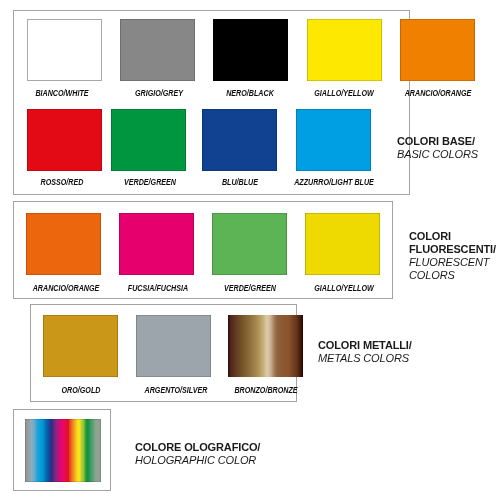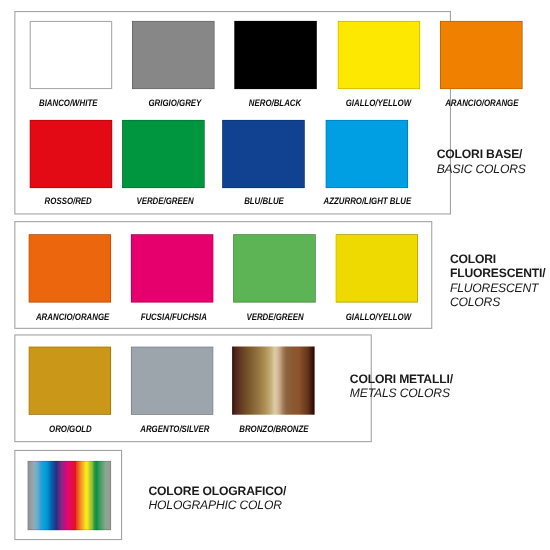--- a/index.html
+++ b/index.html
@@ -17,21 +17,21 @@
        white-space:nowrap;line-height:1;width:160px;margin-left:-42.5px;
        transform:scaleX(0.84);transform-origin:center top;}
 
   .sect{position:absolute;color:#1a1a1a;line-height:13.1px;white-space:nowrap;font-size:11.2px;letter-spacing:-0.15px;transform:scaleX(0.985);transform-origin:left top;}
   .sect .it{font-style:italic;font-weight:400;}
   .sect .bd{font-weight:bold;font-style:normal;}
 
   
   #panel-base {left:13px;  top:10px;  width:397px; height:185px;}
   #panel-fluo {left:13px;  top:201px; width:380px; height:98px;}
-  #panel-metal{left:13px;  top:304px; width:325px; height:98px;}
+  #panel-metal{left:30px;  top:304px; width:267px; height:98px;}
   #panel-holo {left:13px;  top:409px; width:98px;  height:82px;}
 
   
   .sw-white,.sw-grey,.sw-black,.sw-yellow,.sw-orange,
   .sw-red,.sw-green,.sw-blue,.sw-lblue,
   .sw-fl-orange,.sw-fl-fuchsia,.sw-fl-green,.sw-fl-yellow,
   .sw-gold,.sw-silver,.sw-bronze{width:75px;height:62px;}
   .sw-grey,.sw-yellow,.sw-orange,.sw-red,.sw-green,.sw-blue,.sw-lblue,
   .sw-fl-orange,.sw-fl-fuchsia,.sw-fl-green,.sw-fl-yellow,
   .sw-gold,.sw-silver{box-shadow:inset 0 0 0 0.6px rgba(0,0,0,0.30);}

